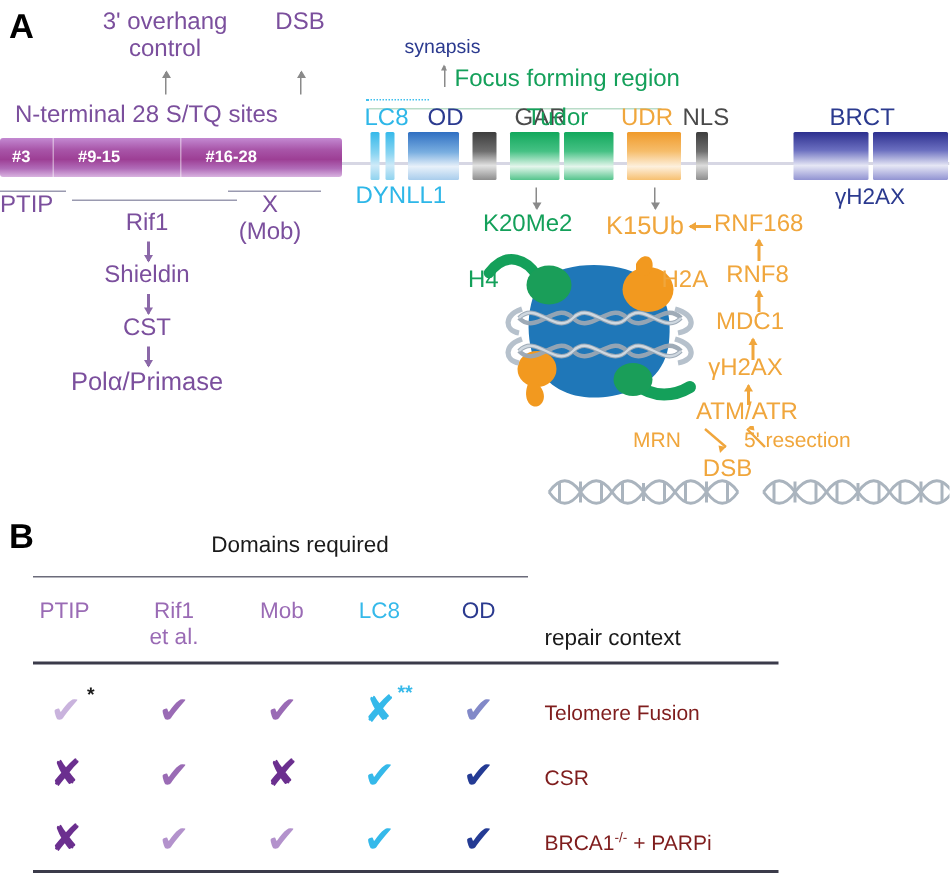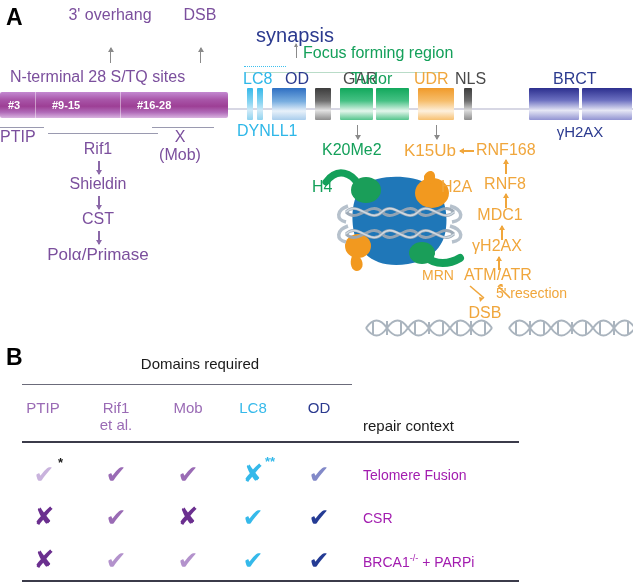--- a/index.html
+++ b/index.html
@@ -91,36 +91,37 @@
     content:"";position:absolute;left:-2.5px;bottom:-1px;
     border-left:3px solid transparent;border-right:3px solid transparent;
     border-top:5px solid #8b68a8;
   }
 
   
   .hrule{position:absolute;height:1.5px;background:#3b3b4a;}
   .hrule.light{background:#6b6b7a;height:1.2px;}
   .mark{position:absolute;font-size:25px;font-weight:bold;line-height:1;transform:translateX(-50%);}
   .sup{position:absolute;font-size:13px;font-weight:bold;color:#1a1a1a;line-height:1;}
-  .rowlabel{position:absolute;font-size:14px;color:#a21caf;line-height:1;}
+  .rowlabel{position:absolute;font-size:14px;color:#7f1d1d;line-height:1;}
 
   sup{font-size:.65em;vertical-align:super;}
 </style>
 </head>
 <body>
 
 <div class="abs panel-letter" style="left:6px;top:6px;">A</div>
 
 <div class="abs t ctr nowrap purple" style="left:50px;top:6px;width:120px;font-size:16px;">
   <div>3' overhang</div>
+  <div>control</div>
 </div>
 <div class="abs t ctr nowrap purple" style="left:155px;top:6px;width:90px;font-size:16px;">
   <div>DSB</div>
 </div>
-<div class="abs t ctr nowrap navy" style="left:240px;top:24px;width:110px;font-size:20px;">synapsis</div>
+<div class="abs t ctr nowrap navy" style="left:240px;top:24px;width:110px;font-size:13px;">synapsis</div>
 
 <div class="uparrow" style="left:110px;top:48px;height:15px;"></div>
 <div class="uparrow" style="left:200px;top:48px;height:15px;"></div>
 <div class="uparrow thin" style="left:296px;top:44px;height:14px;"></div>
 
 <div class="abs t nowrap green" style="left:303px;top:44px;font-size:16px;">Focus forming region</div>
 <div class="dotline-green" style="left:246px;top:72px;width:195px;"></div>
 
 <div class="abs t nowrap purple" style="left:10px;top:68px;font-size:16px;">N-terminal 28 S/TQ sites</div>
 
@@ -230,21 +231,21 @@
 
 <div class="oarrow" style="left:505px;top:160px;height:14px;"></div>
 <div class="abs t ctr nowrap orange" style="left:470px;top:175px;width:70px;font-size:16px;">RNF8</div>
 <div class="oarrow" style="left:505px;top:194px;height:14px;"></div>
 <div class="abs t ctr nowrap orange" style="left:465px;top:206px;width:70px;font-size:16px;">MDC1</div>
 <div class="oarrow" style="left:501px;top:226px;height:14px;"></div>
 <div class="abs t ctr nowrap orange" style="left:460px;top:237px;width:74px;font-size:16px;">γH2AX</div>
 <div class="oarrow" style="left:498px;top:257px;height:13px;"></div>
 <div class="abs t ctr nowrap orange" style="left:450px;top:266px;width:96px;font-size:16px;">ATM/ATR</div>
 
-<div class="abs t nowrap orange" style="left:422px;top:268px;font-size:14px;">MRN</div>
+<div class="abs t nowrap orange" style="left:422px;top:286px;font-size:14px;">MRN</div>
 <svg class="abs" width="70" height="20" style="left:466px;top:284px;">
   <path d="M4 2 L18 14" stroke="#f0a63c" stroke-width="1.6" fill="none"></path>
   <path d="M18 14 l-5 -1 l1 5 z" fill="#f0a63c"></path>
   <path d="M44 14 L32 2" stroke="#f0a63c" stroke-width="1.6" fill="none"></path>
   <path d="M32 2 l5 1 l-1 -5 z" fill="#f0a63c"></path>
 </svg>
 <div class="abs t nowrap orange" style="left:496px;top:286px;font-size:14px;">5' resection</div>
 <div class="abs t ctr nowrap orange" style="left:455px;top:304px;width:60px;font-size:16px;">DSB</div>
 
 <svg class="abs" width="135" height="24" viewBox="0 0 135 24" style="left:364px;top:316px;">

